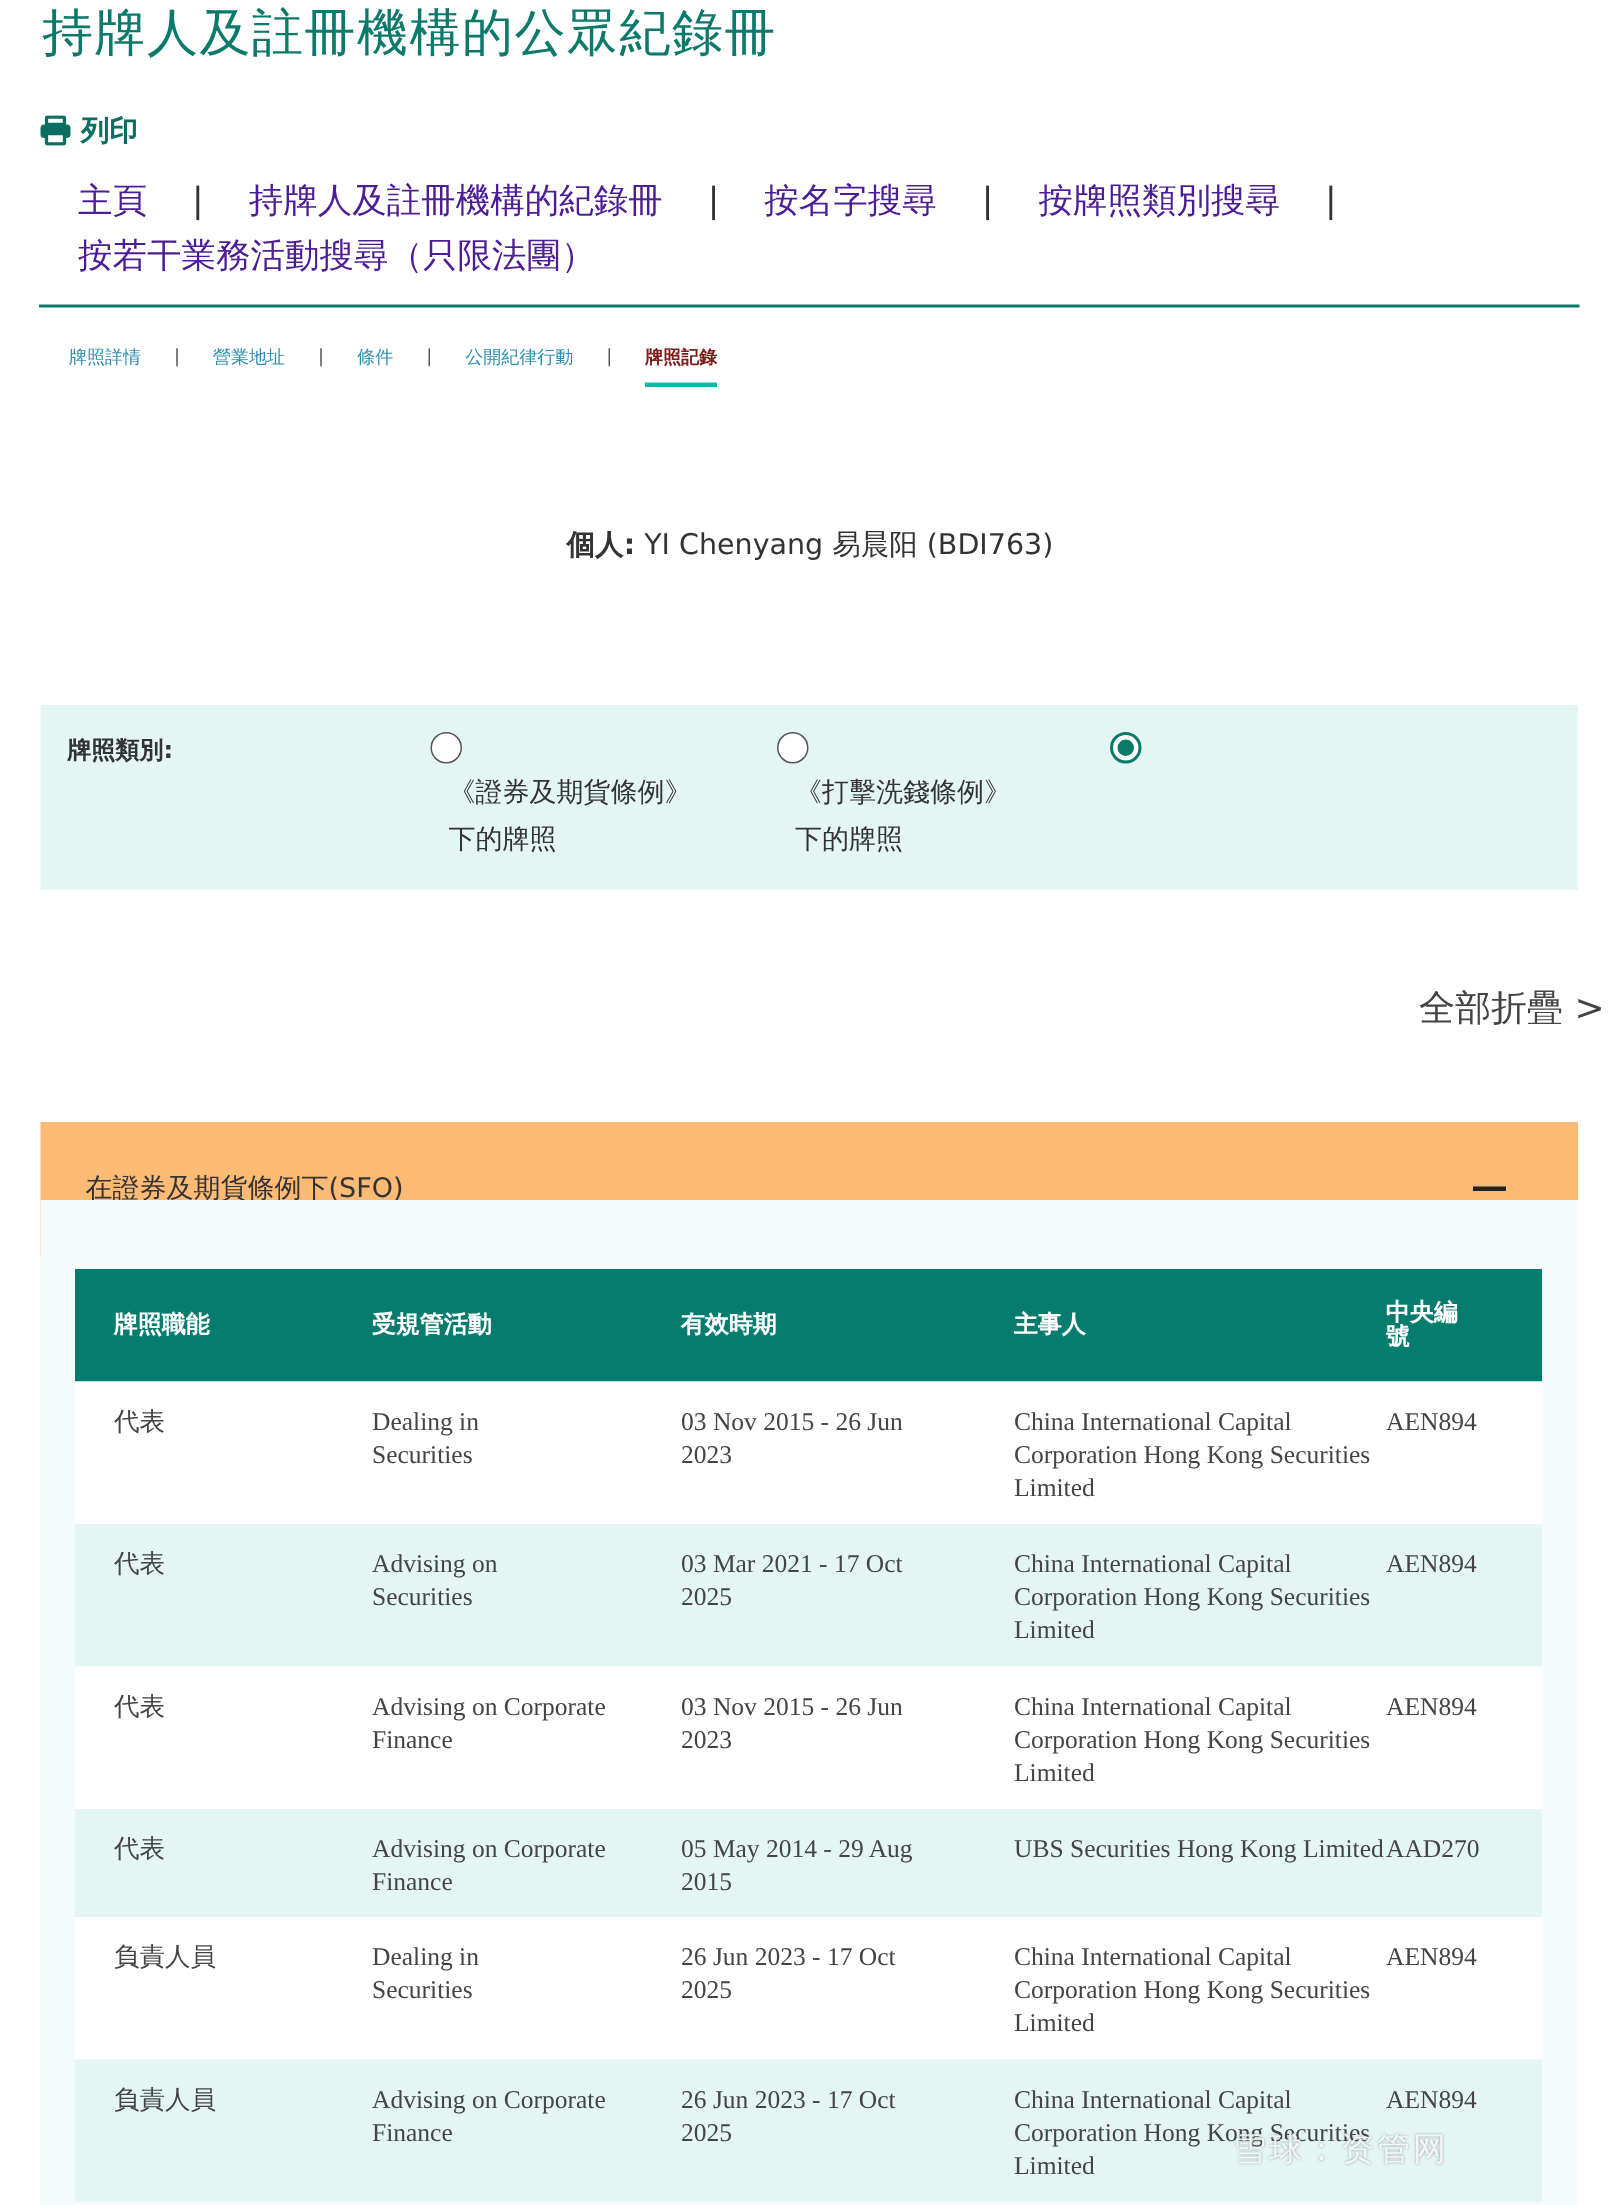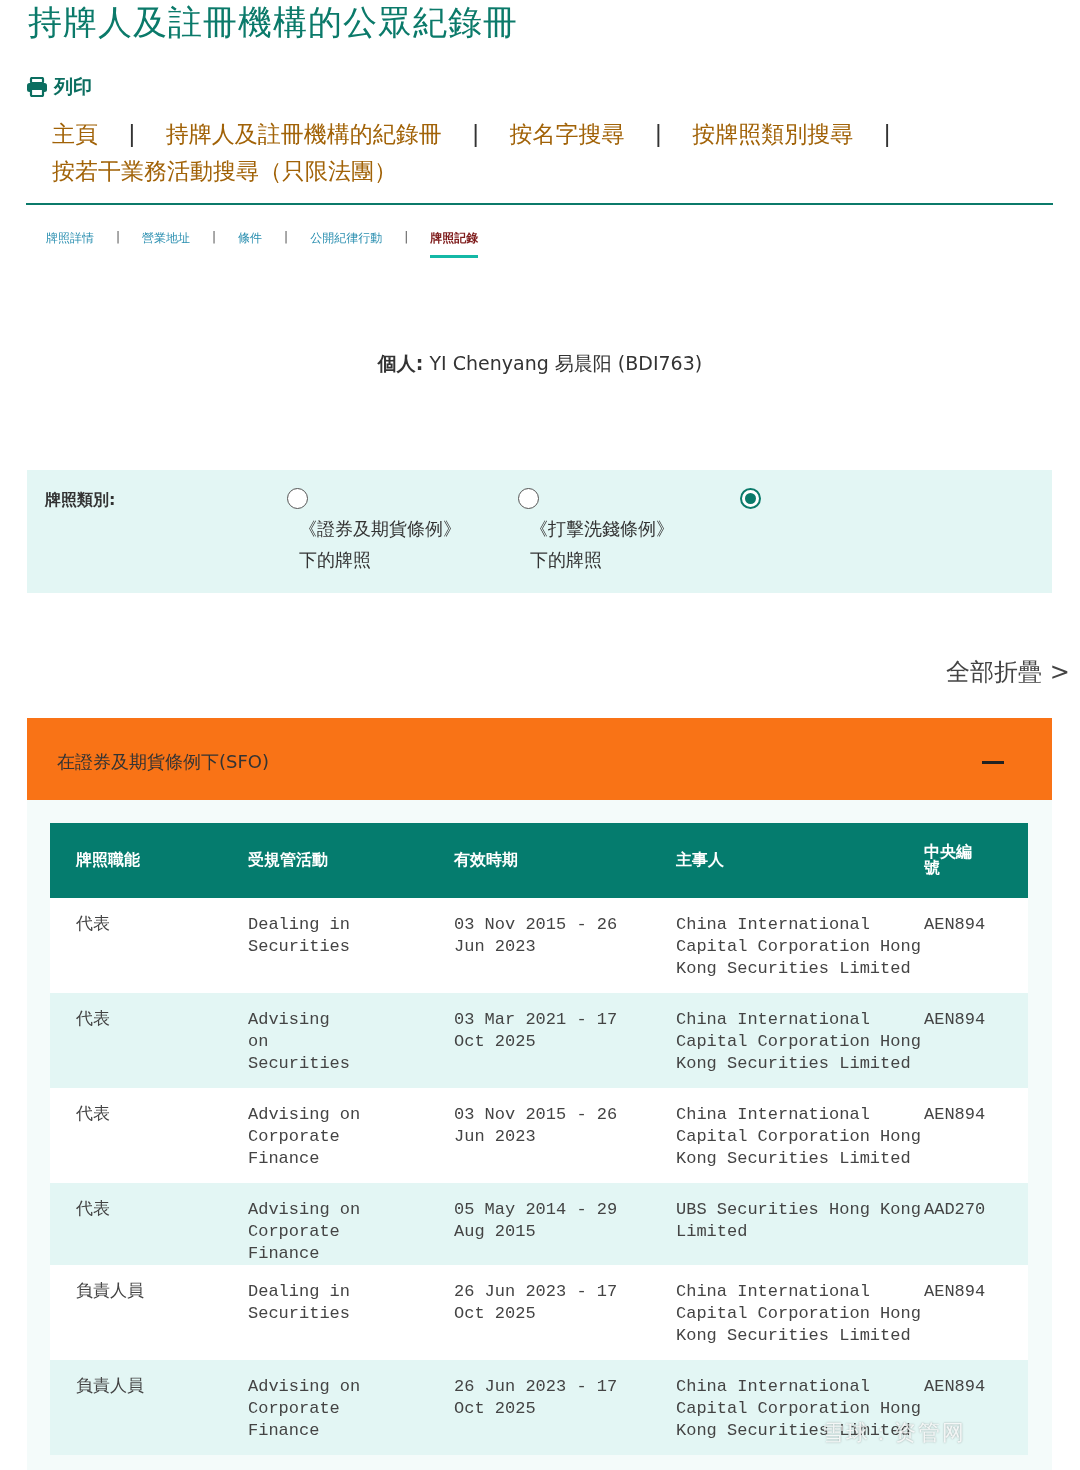--- a/index.html
+++ b/index.html
@@ -14,21 +14,21 @@
     position: absolute; left: 26px; top: 74px;
     display: flex; align-items: center; gap: 6px;
     color: #0b6e60; font-size: 19px; font-weight: bold; cursor: pointer;
   }
   .print-link svg { width: 22px; height: 20px; }
 
   .top-nav {
     position: absolute; left: 52px; top: 116px; width: 960px;
     font-size: 23px; line-height: 37px; color: #2a8fb0;
   }
-  .top-nav .nav-link { color: #a16207; cursor: pointer; }
+  .top-nav .nav-link { color: #4c1d95; cursor: pointer; }
   .top-nav .sep { color: #333; margin: 0 30px; }
   .top-nav-rule {
     position: absolute; left: 26px; top: 203px; width: 1027px; height: 2px; background: #0b7a6a;
   }
 
   .sub-nav {
     position: absolute; left: 46px; top: 230px;
     font-size: 12px; color: #2a8fb0; display: flex; align-items: flex-start;
   }
   .sub-nav .tab { cursor: pointer; padding-bottom: 8px; }
@@ -61,37 +61,37 @@
     content: ""; position: absolute; left: 3px; top: 3px; width: 11px; height: 11px; border-radius: 50%; background: #0b7a6a;
   }
   .radio-option.checked .text { color: #0b7a6a; font-weight: bold; }
   .radio-option .text { display: block; }
 
   .collapse-all {
     position: absolute; left: 946px; top: 656px; font-size: 24px; color: #444; cursor: pointer;
   }
 
   .accordion-header {
-    position: absolute; left: 27px; top: 718px; width: 1025px; height: 90px;
-    background: #f97316; border-bottom: 1px solid #cfe9e5;
+    position: absolute; left: 27px; top: 748px; width: 1025px; height: 90px;
+    background: #fdba74; border-bottom: 1px solid #cfe9e5;
   }
   .accordion-header .title {
     position: absolute; left: 30px; top: 32px; font-size: 18px; color: #333;
   }
   .accordion-header .toggle {
     position: absolute; right: 48px; top: 43px; width: 22px; height: 3px; background: #222; cursor: pointer;
   }
   .accordion-body {
     position: absolute; left: 27px; top: 800px; width: 1025px; height: 670px;
     background: #f4fbfa;
   }
 
   table.records {
-    position: absolute; left: 50px; top: 823px; width: 978px; border-collapse: collapse;
-    font-family: Liberation Mono, monospace;
+    position: absolute; left: 50px; top: 846px; width: 978px; border-collapse: collapse;
+    font-family: Liberation Serif, serif;
   }
   table.records thead th {
     background: #057c6e; color: #ffffff; text-align: left; font-size: 16px; font-weight: bold;
     height: 75px; padding: 0 0 0 26px; vertical-align: middle;
   }
   table.records thead th:last-child { padding-left: 0; line-height: 16px; }
   table.records tbody td {
     font-size: 17px; color: #444; vertical-align: top; padding-top: 16px; line-height: 22px;
     padding-left: 26px;
   }

